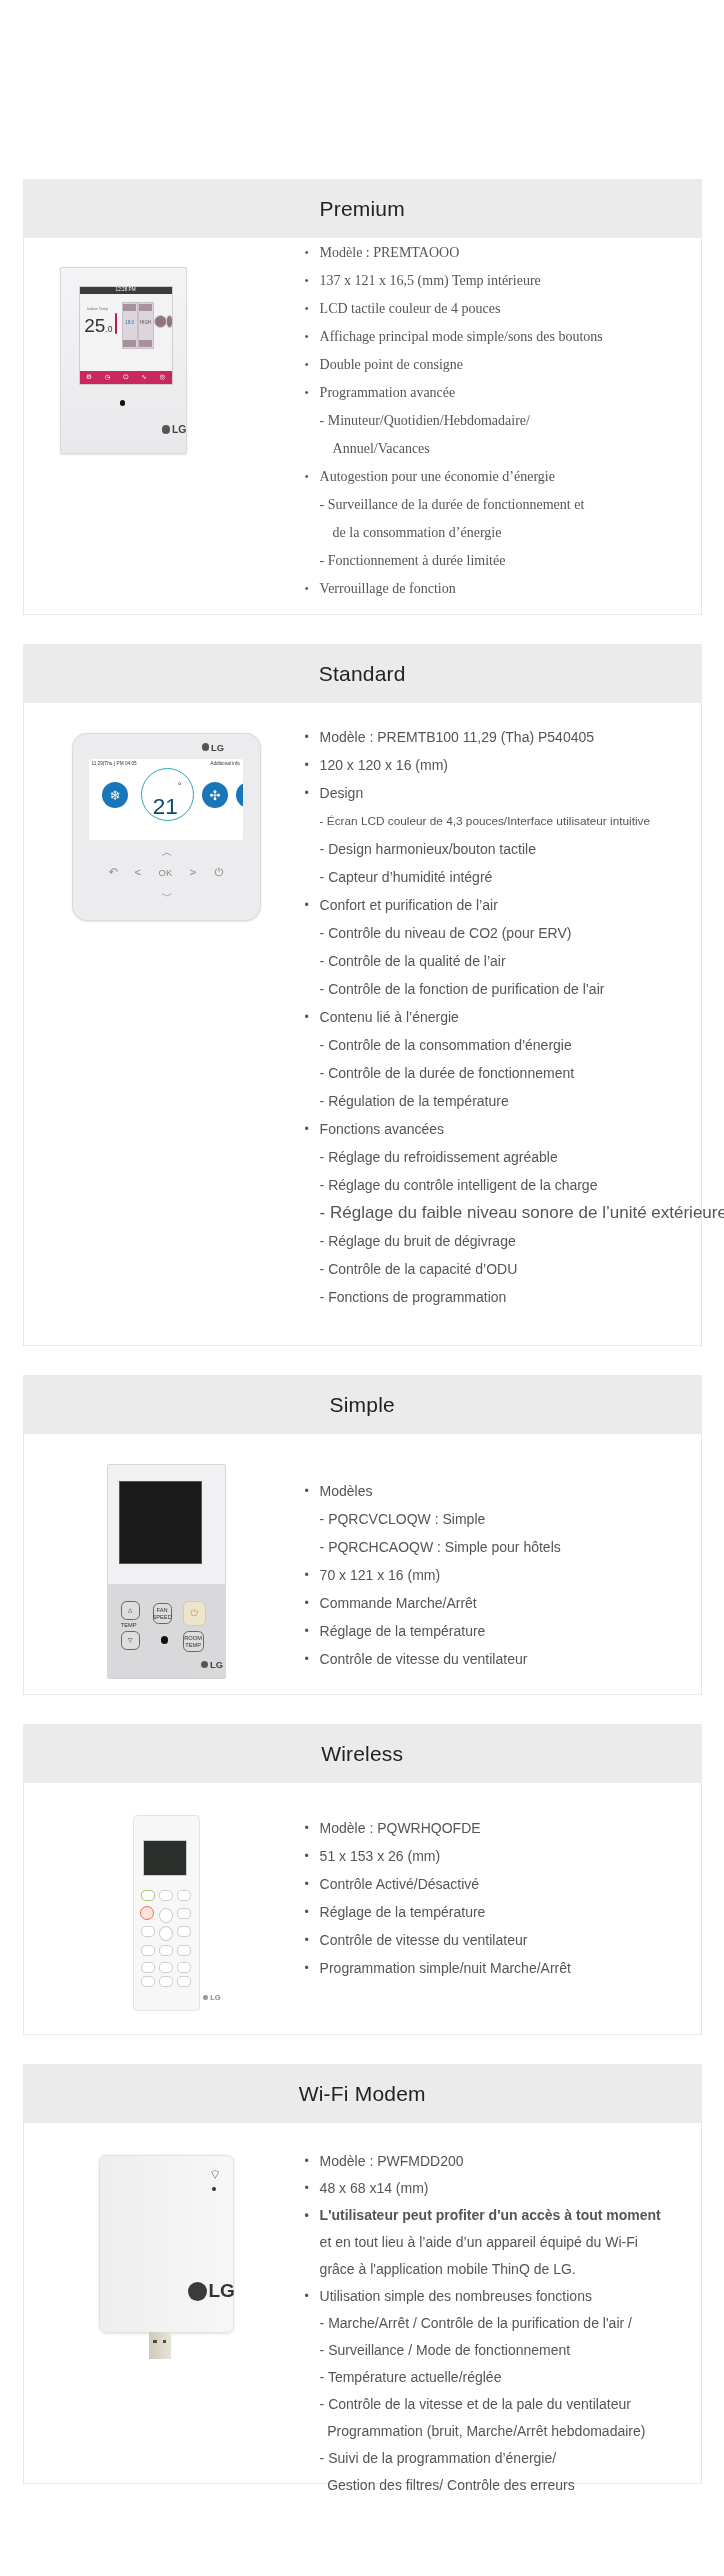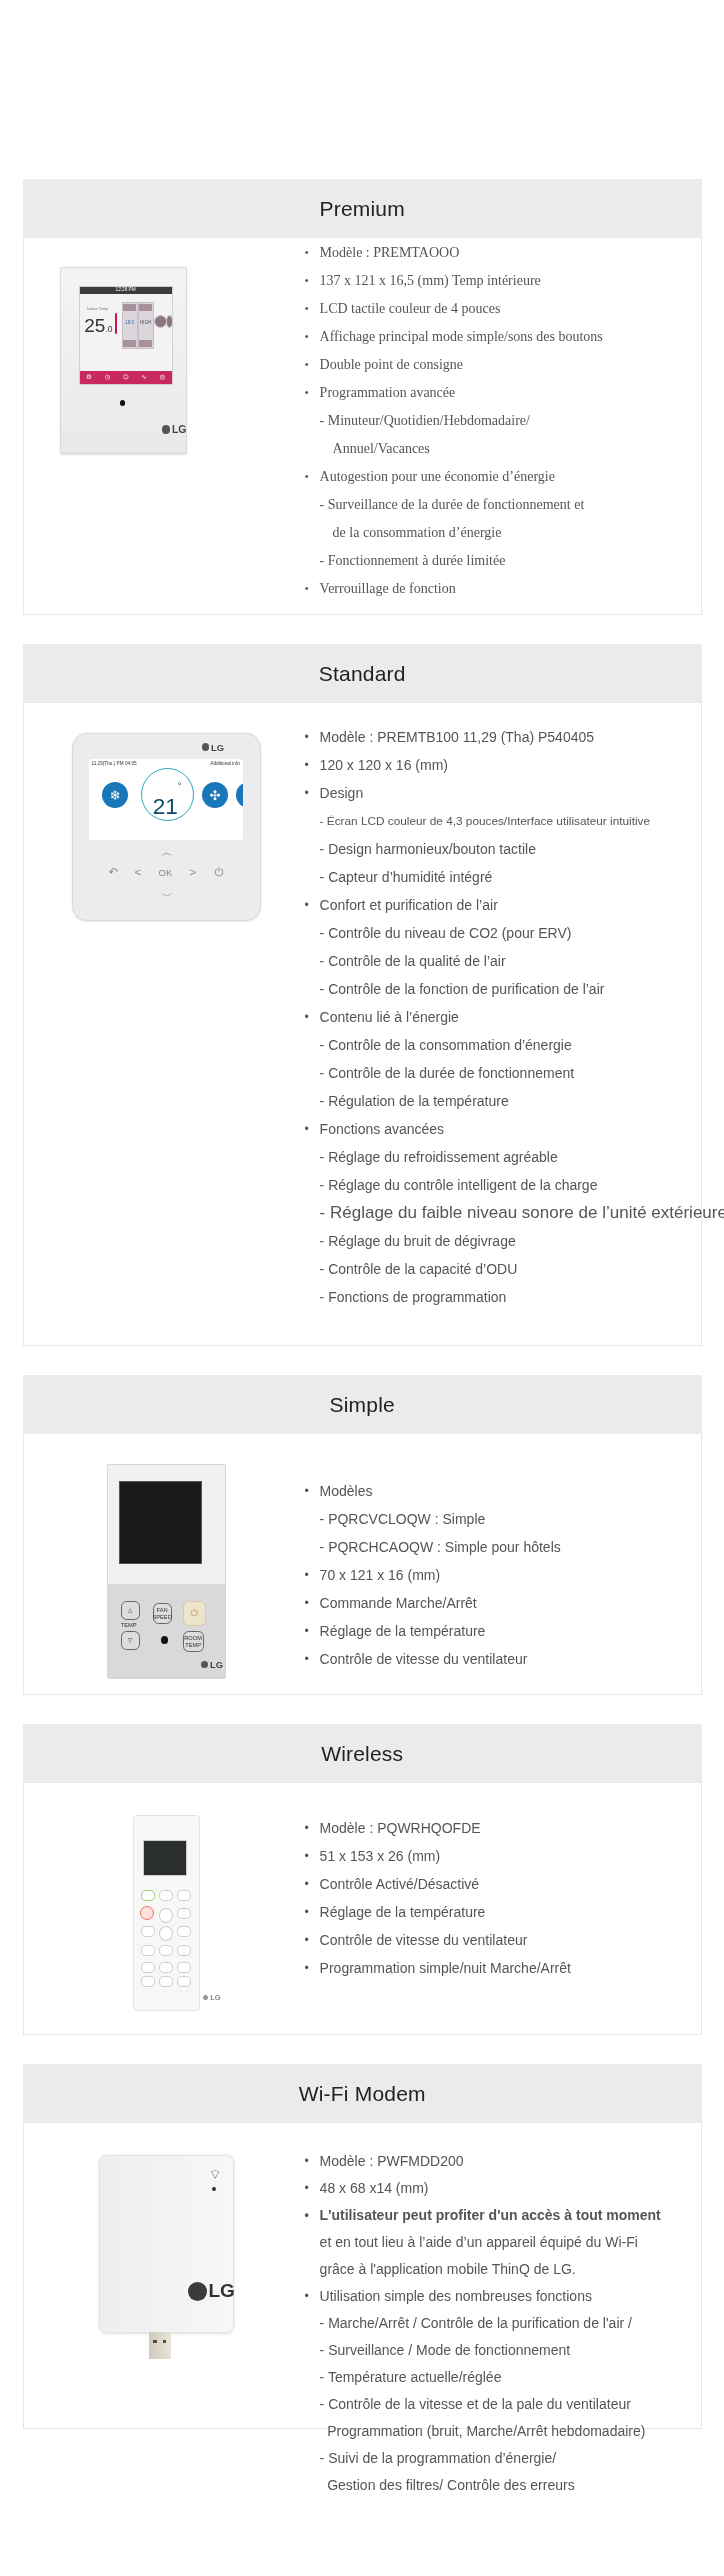--- a/index.html
+++ b/index.html
@@ -233,21 +233,21 @@
   <ul class="spec-list" style="top:90px;">
     <li class="b">Modèle : PQWRHQOFDE</li>
     <li class="b">51 x 153 x 26 (mm)</li>
     <li class="b">Contrôle Activé/Désactivé</li>
     <li class="b">Réglage de la température</li>
     <li class="b">Contrôle de vitesse du ventilateur</li>
     <li class="b">Programmation simple/nuit Marche/Arrêt</li>
   </ul>
 </section>
 
-<section class="section" style="top:2064px;height:365px;">
+<section class="section" style="top:2064px;height:420px;">
   <div class="sec-header">
     <span class="sec-title">Wi-Fi Modem</span>
   </div>
   <div class="device wf-panel" style="top:91px;">
     <div style="position:absolute;right:11.3px;top:11.3px;font-size:13.2px;color:#333;">⌔</div>
     <div style="position:absolute;right:17px;top:31px;width:3.8px;height:3.8px;border-radius:50%;background:#333;"></div>
     <div class="lg-logo" style="left:40px;top:124px;font-size:19px;color:#333;">
       <span class="dot" style="width:19px;height:19px;background:#3b3b3b;"></span>
         <span>LG</span>
     </div>

